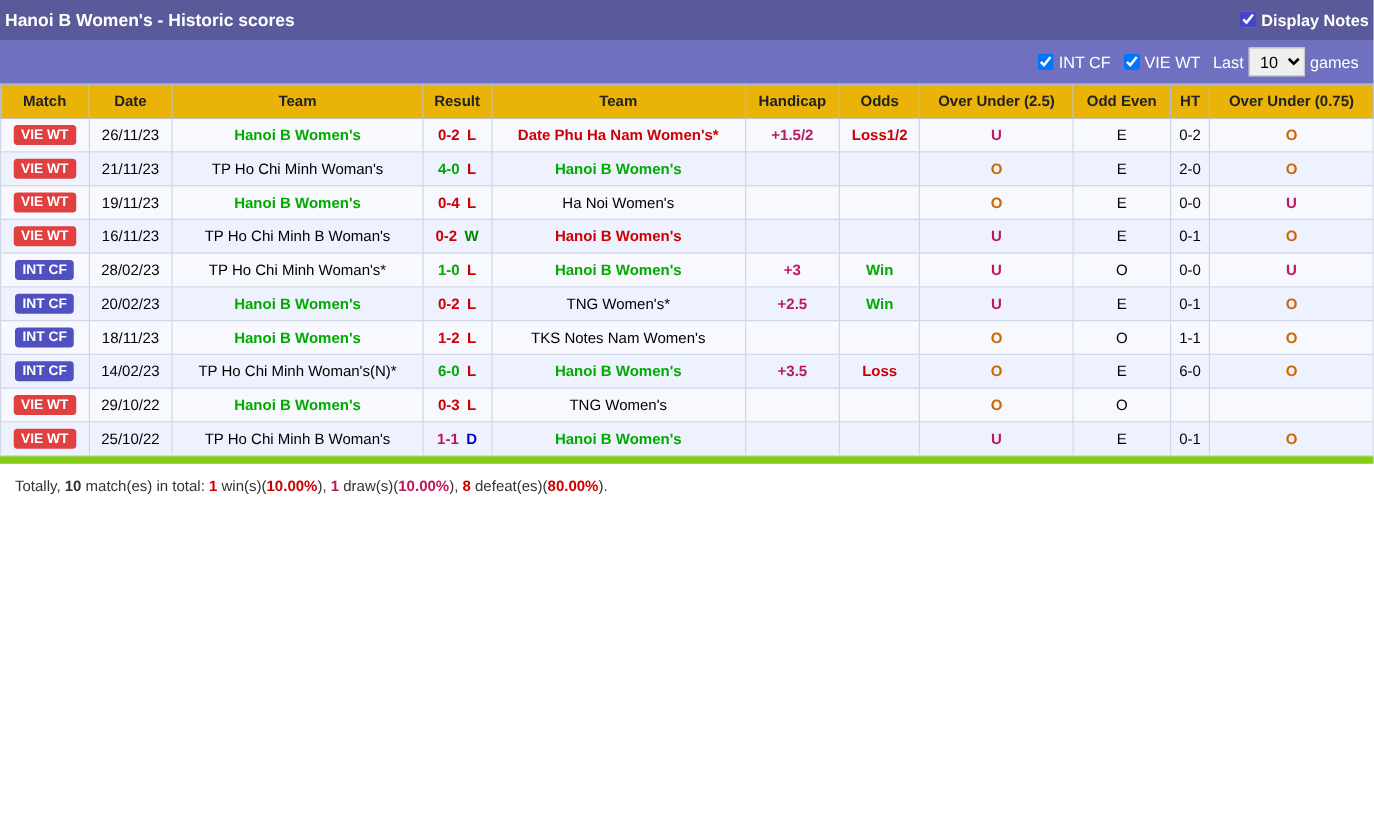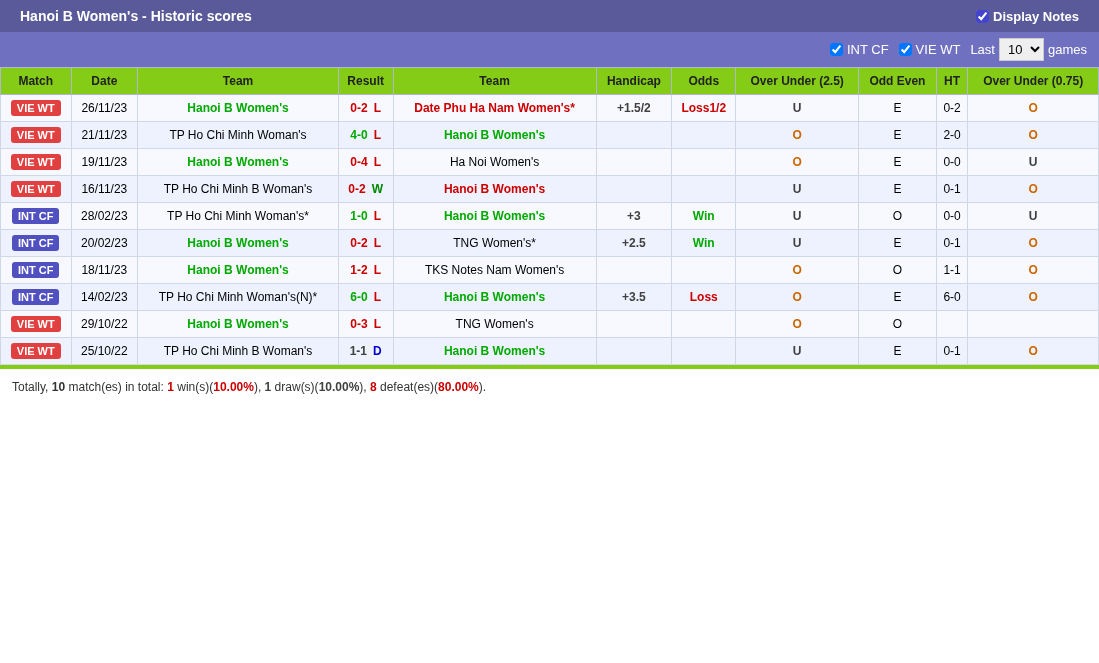--- a/index.html
+++ b/index.html
@@ -1,36 +1,36 @@
 <!DOCTYPE html>
 <html><head>
   <meta charset="utf-8">
   <style>
     * { box-sizing: border-box; margin: 0; padding: 0; }
     body { font-family: Arial, sans-serif; font-size: 12px; background: #fff; width: 1099px; }
 
     .header {
       background: #5a5a9a;
       color: #fff;
-      padding: 8px 20px;
+      padding: 8px 4px;
       font-size: 14px;
       font-weight: bold;
       display: flex;
       align-items: center;
       justify-content: space-between;
     }
     .header-right {
       display: flex;
       align-items: center;
       gap: 6px;
       font-size: 13px;
     }
     .checkbox-label {
       display: flex;
-      align-items: center;
+      align-items: flex-start;
       gap: 4px;
       color: #fff;
     }
     .checkbox-label input { accent-color: #4444cc; }
 
     .filter-row {
       background: #7070c0;
       padding: 6px 12px;
       display: flex;
       align-items: center;
@@ -49,21 +49,21 @@
       font-size: 13px;
       border: 1px solid #ccc;
     }
 
     table {
       width: 100%;
       border-collapse: collapse;
     }
 
     thead tr {
-      background: #84cc16;
+      background: #eab308;
     }
     thead th {
       padding: 6px 4px;
       text-align: center;
       border: 1px solid #b0b8d0;
       font-weight: bold;
       font-size: 12px;
       color: #222;
     }
 
@@ -89,32 +89,32 @@
       font-size: 11px;
       font-weight: bold;
       color: #fff;
       white-space: nowrap;
     }
     .badge-viet { background: #e04040; }
     .badge-int { background: #5050c0; }
 
     .green { color: #00aa00; font-weight: bold; }
     .red { color: #cc0000; font-weight: bold; }
-    .blue { color: #404040; font-weight: bold; }
+    .blue { color: #be185d; font-weight: bold; }
     .orange { color: #cc6600; font-weight: bold; }
 
     .result-L { color: #cc0000; font-weight: bold; }
     .result-W { color: #008800; font-weight: bold; }
     .result-D { color: #0000cc; font-weight: bold; }
 
     .footer-stats {
       padding: 8px 12px;
       font-size: 12px;
       color: #333;
-      border-top: 4px solid #84cc16;
+      border-top: 6px solid #84cc16;
       line-height: 1.8;
     }
   </style>
 </head>
 <body>
 
 <div class="header">
   <span>Hanoi B Women's - Historic scores</span>
   <div class="header-right">
     <label class="checkbox-label">

